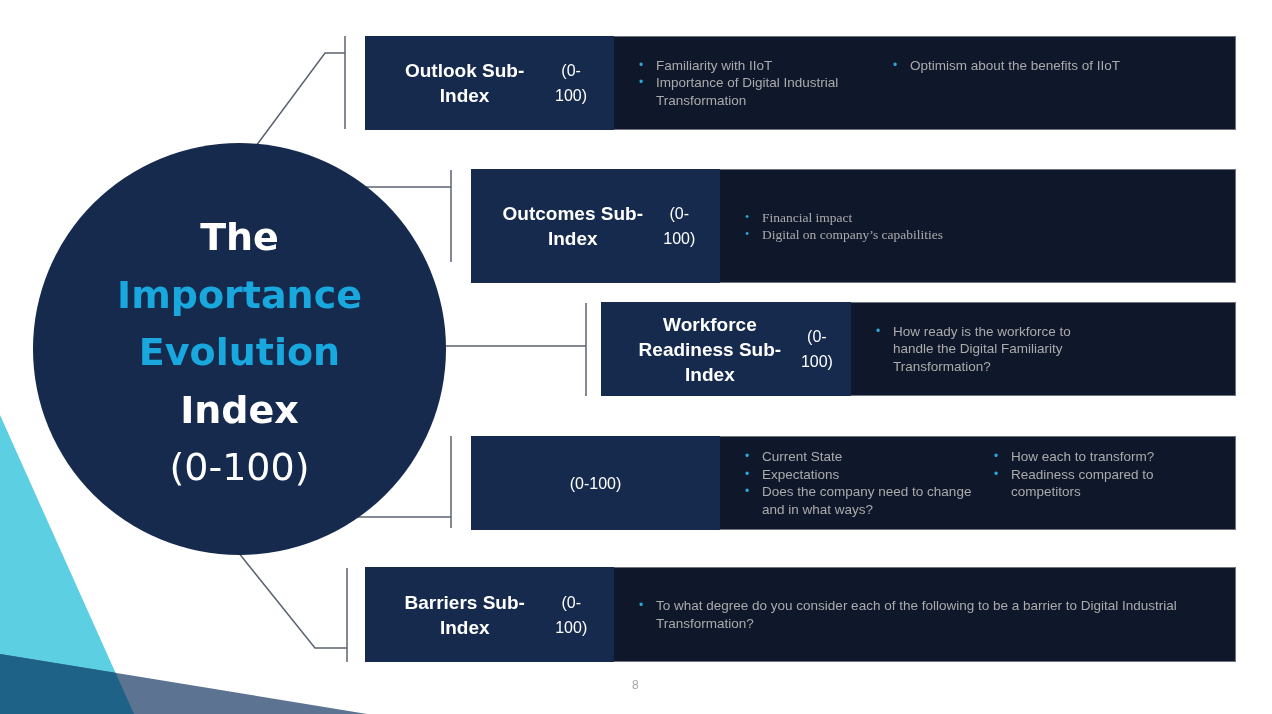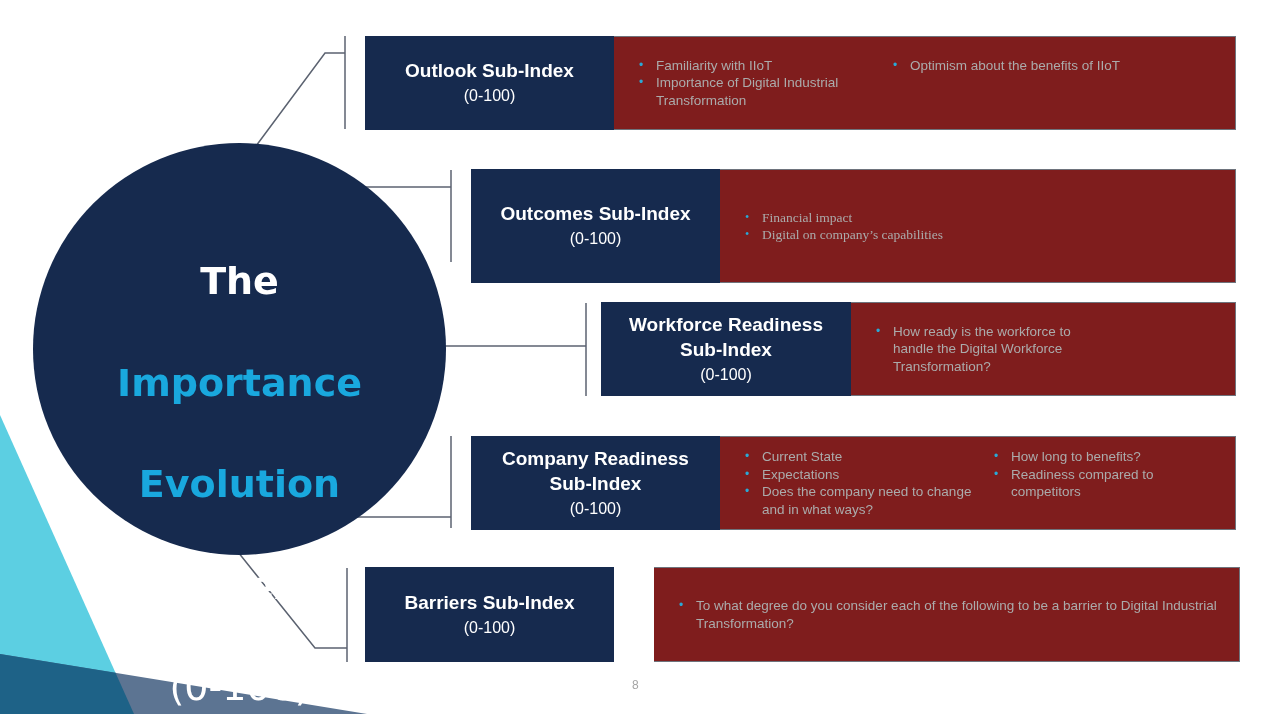--- a/index.html
+++ b/index.html
@@ -16,45 +16,45 @@
 
   .circle {
     position: absolute; left: 33px; top: 143px; width: 413px; height: 412px;
     border-radius: 50%; background: #162a4e; z-index: 2;
   }
   .circle-text {
     position: absolute; left: 0; right: 0; top: 66px;
     text-align: center; font-family: "DejaVu Sans", sans-serif;
     font-size: 38px; line-height: 57.5px;
   }
-  .circle-text div { white-space: nowrap; margin-top: 44px; }
+  .circle-text div { white-space: nowrap; }
   .ct-white { color: #ffffff; font-weight: bold; }
   .ct-accent { color: #19a8de; font-weight: bold; }
   .ct-range { color: #ffffff; font-weight: normal; }
 
   .row {
     position: absolute; display: flex; z-index: 3; box-sizing: border-box;
   }
   .row-outlook   { left: 365px; top: 36px;  width: 871px; height: 94px; }
   .row-outcomes  { left: 471px; top: 169px; width: 765px; height: 114px; }
   .row-workforce { left: 601px; top: 302px; width: 635px; height: 94px; }
   .row-company   { left: 471px; top: 436px; width: 765px; height: 94px; }
-  .row-barriers  { left: 365px; top: 567px; width: 871px; height: 95px; gap: 40px; }
+  .row-barriers  { left: 365px; top: 567px; width: 871px; height: 95px; }
 
   .title-box {
     flex: 0 0 249px; background: #162a4e; color: #ffffff;
-    display: flex; flex-direction: column; justify-content: center; align-items: center;
+    display: flex; flex-direction: row; justify-content: center; align-items: center;
     text-align: center; padding: 0 18px; box-sizing: border-box;
   }
   .row-workforce .title-box { flex-basis: 250px; }
   .title-box .t-title { font-weight: bold; font-size: 19px; line-height: 25px; }
   .title-box .t-range { font-size: 16px; line-height: 25px; }
 
   .desc-box {
-    flex: 1 1 auto; background: #7f1d1d; box-sizing: border-box;
+    flex: 1 1 auto; background: #0f172a; box-sizing: border-box;
     border: 1.5px solid #6e737c; border-left: none;
     display: flex; align-items: center; padding-left: 25px;
   }
   .cols { display: flex; align-items: flex-start; }
   .col { box-sizing: border-box; }
   .bl {
     position: relative; padding-left: 17px; font-size: 13.5px; line-height: 17.5px;
     color: #ababab;
   }
   .bl::before {
@@ -141,40 +141,39 @@
 </div>
 
 <div class="row row-workforce">
   <div class="title-box">
     <div class="t-title">Workforce Readiness Sub-Index</div>
     <div class="t-range">(0-100)</div>
   </div>
   <div class="desc-box">
     <div class="cols">
       <div class="col w-workforce-0">
-        <div class="bl">How ready is the workforce to handle the Digital Workforce Transformation?</div>
+        <div class="bl">How ready is the workforce to handle the Digital Familiarity Transformation?</div>
       </div>
     </div>
   </div>
 </div>
 
 <div class="row row-company">
   <div class="title-box">
-    <div class="t-title">Company Readiness Sub-Index</div>
     <div class="t-range">(0-100)</div>
   </div>
   <div class="desc-box">
     <div class="cols">
       <div class="col w-company-0">
         <div class="bl">Current State</div>
         <div class="bl">Expectations</div>
         <div class="bl">Does the company need to change and in what ways?</div>
       </div>
       <div class="col w-company-1">
-        <div class="bl">How long to benefits?</div>
+        <div class="bl">How each to transform?</div>
         <div class="bl">Readiness compared to competitors</div>
       </div>
     </div>
   </div>
 </div>
 
 <div class="row row-barriers">
   <div class="title-box">
     <div class="t-title">Barriers Sub-Index</div>
     <div class="t-range">(0-100)</div>

